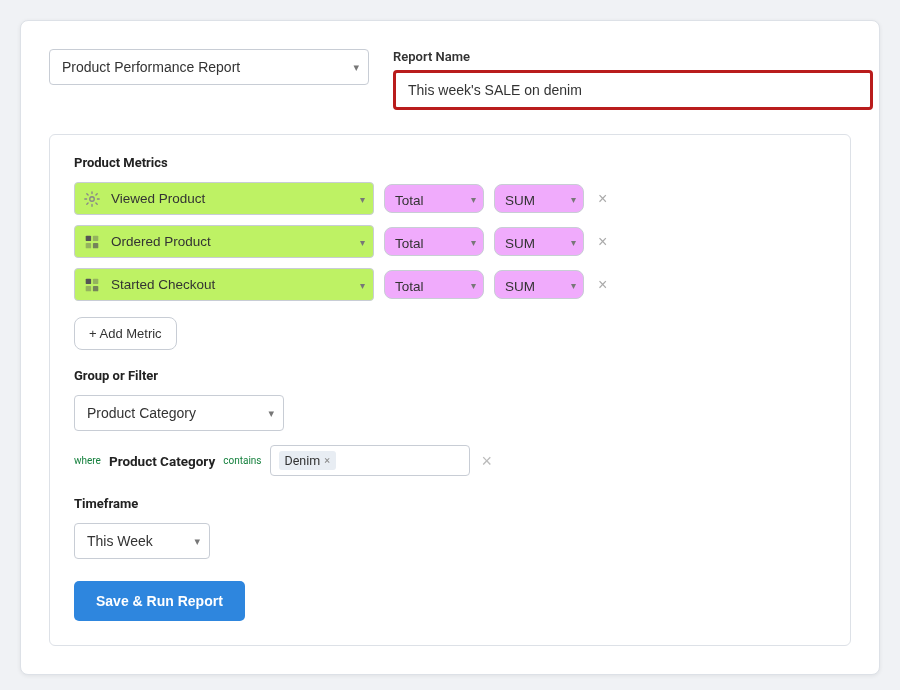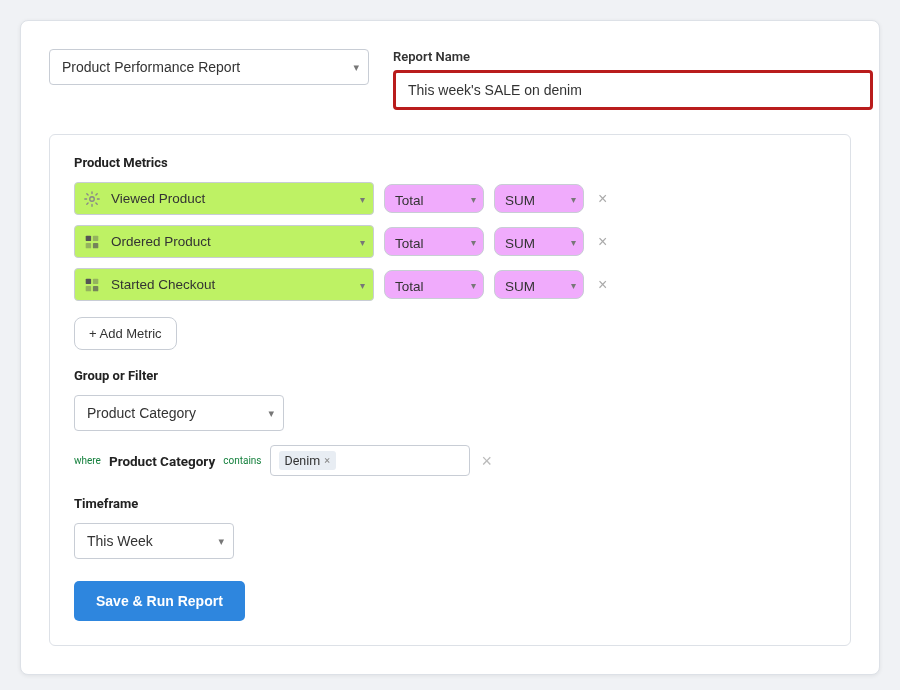--- a/index.html
+++ b/index.html
@@ -432,21 +432,21 @@
           </span>
         </div>
         <button class="remove-btn" style="font-size:18px; color:#bbb;">×</button>
       </div>
     </div>
 
     
     <div class="timeframe-section">
       <div class="section-label">Timeframe</div>
       <div class="select-wrapper timeframe-select">
-        <select style="width:160px;">
+        <select style="width:136px;">
           <option selected="">This Week</option>
           <option>Last Week</option>
           <option>This Month</option>
           <option>Last Month</option>
           <option>Last 30 Days</option>
           <option>Custom</option>
         </select>
         <span class="chevron">▾</span>
       </div>
     </div>

